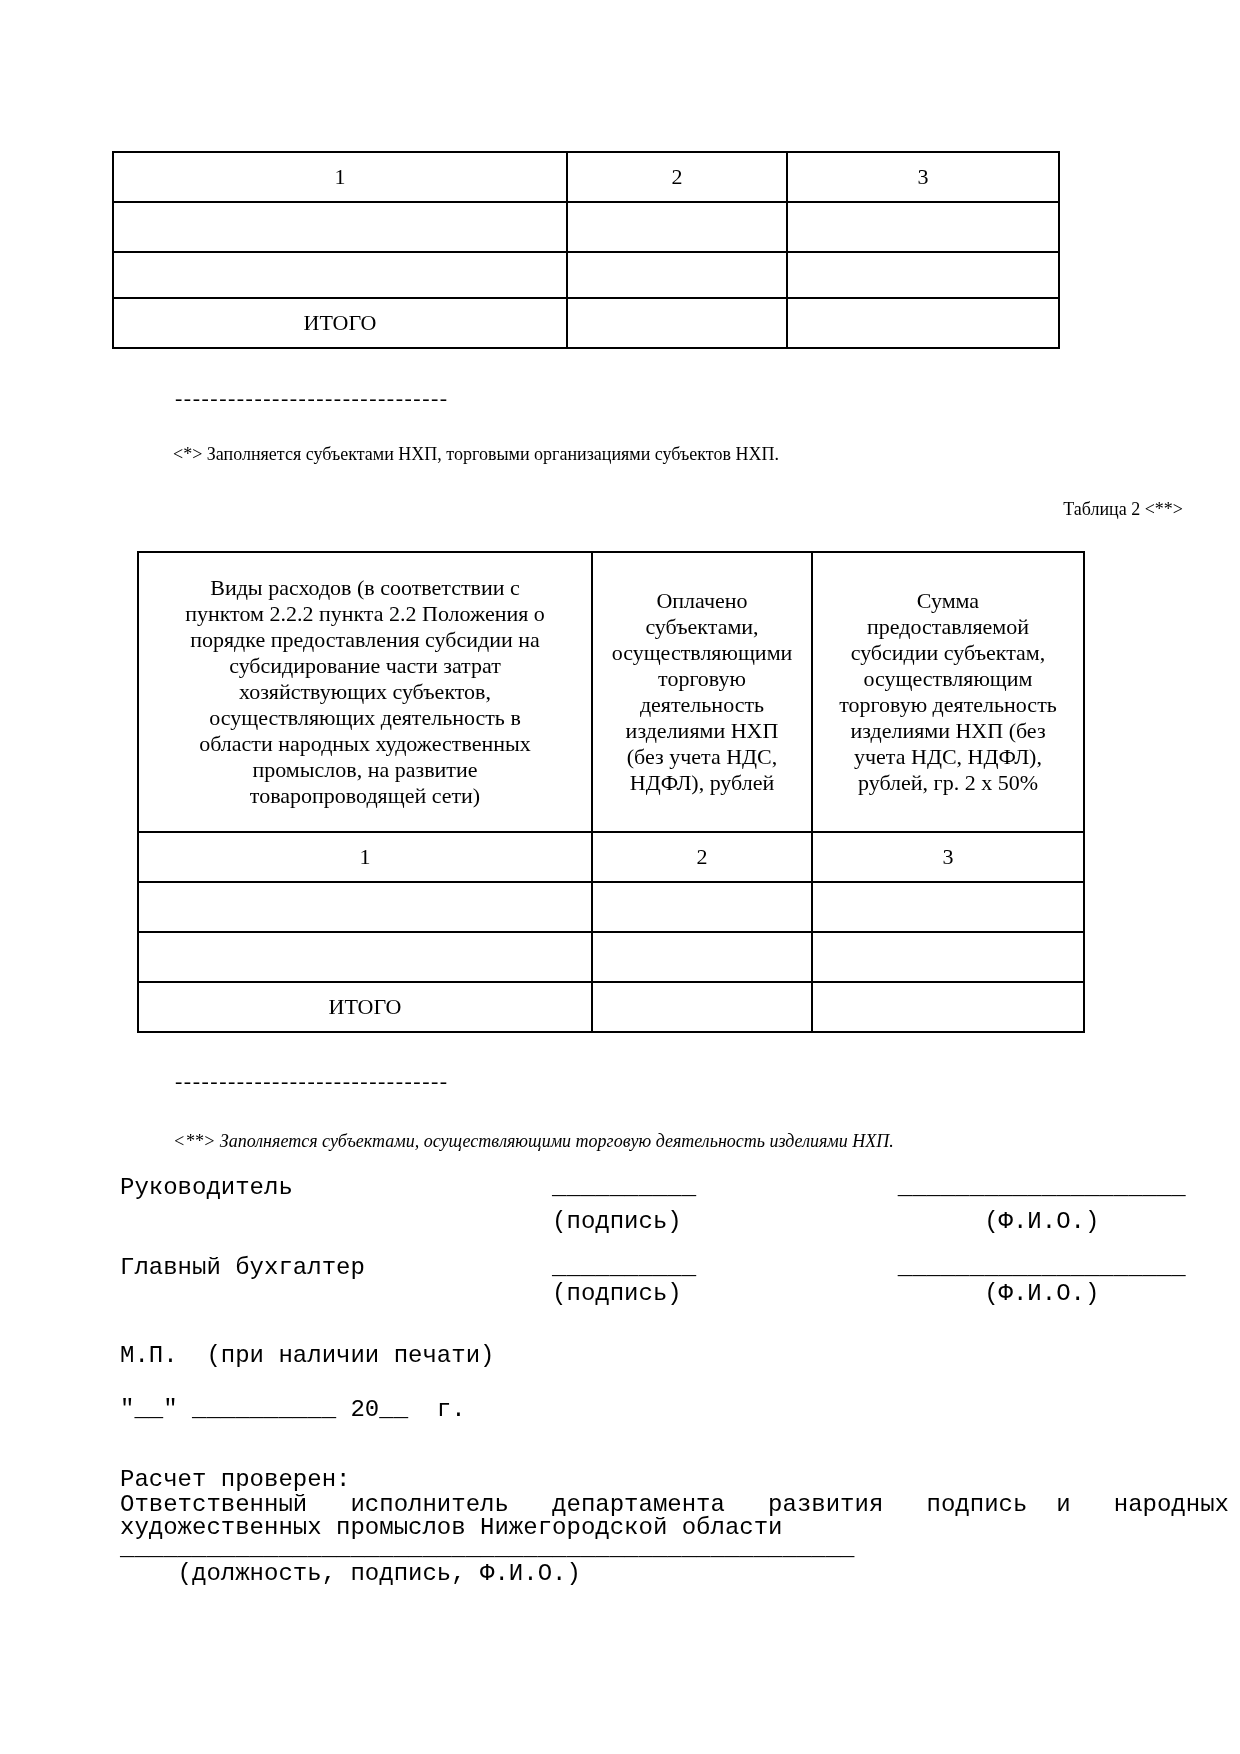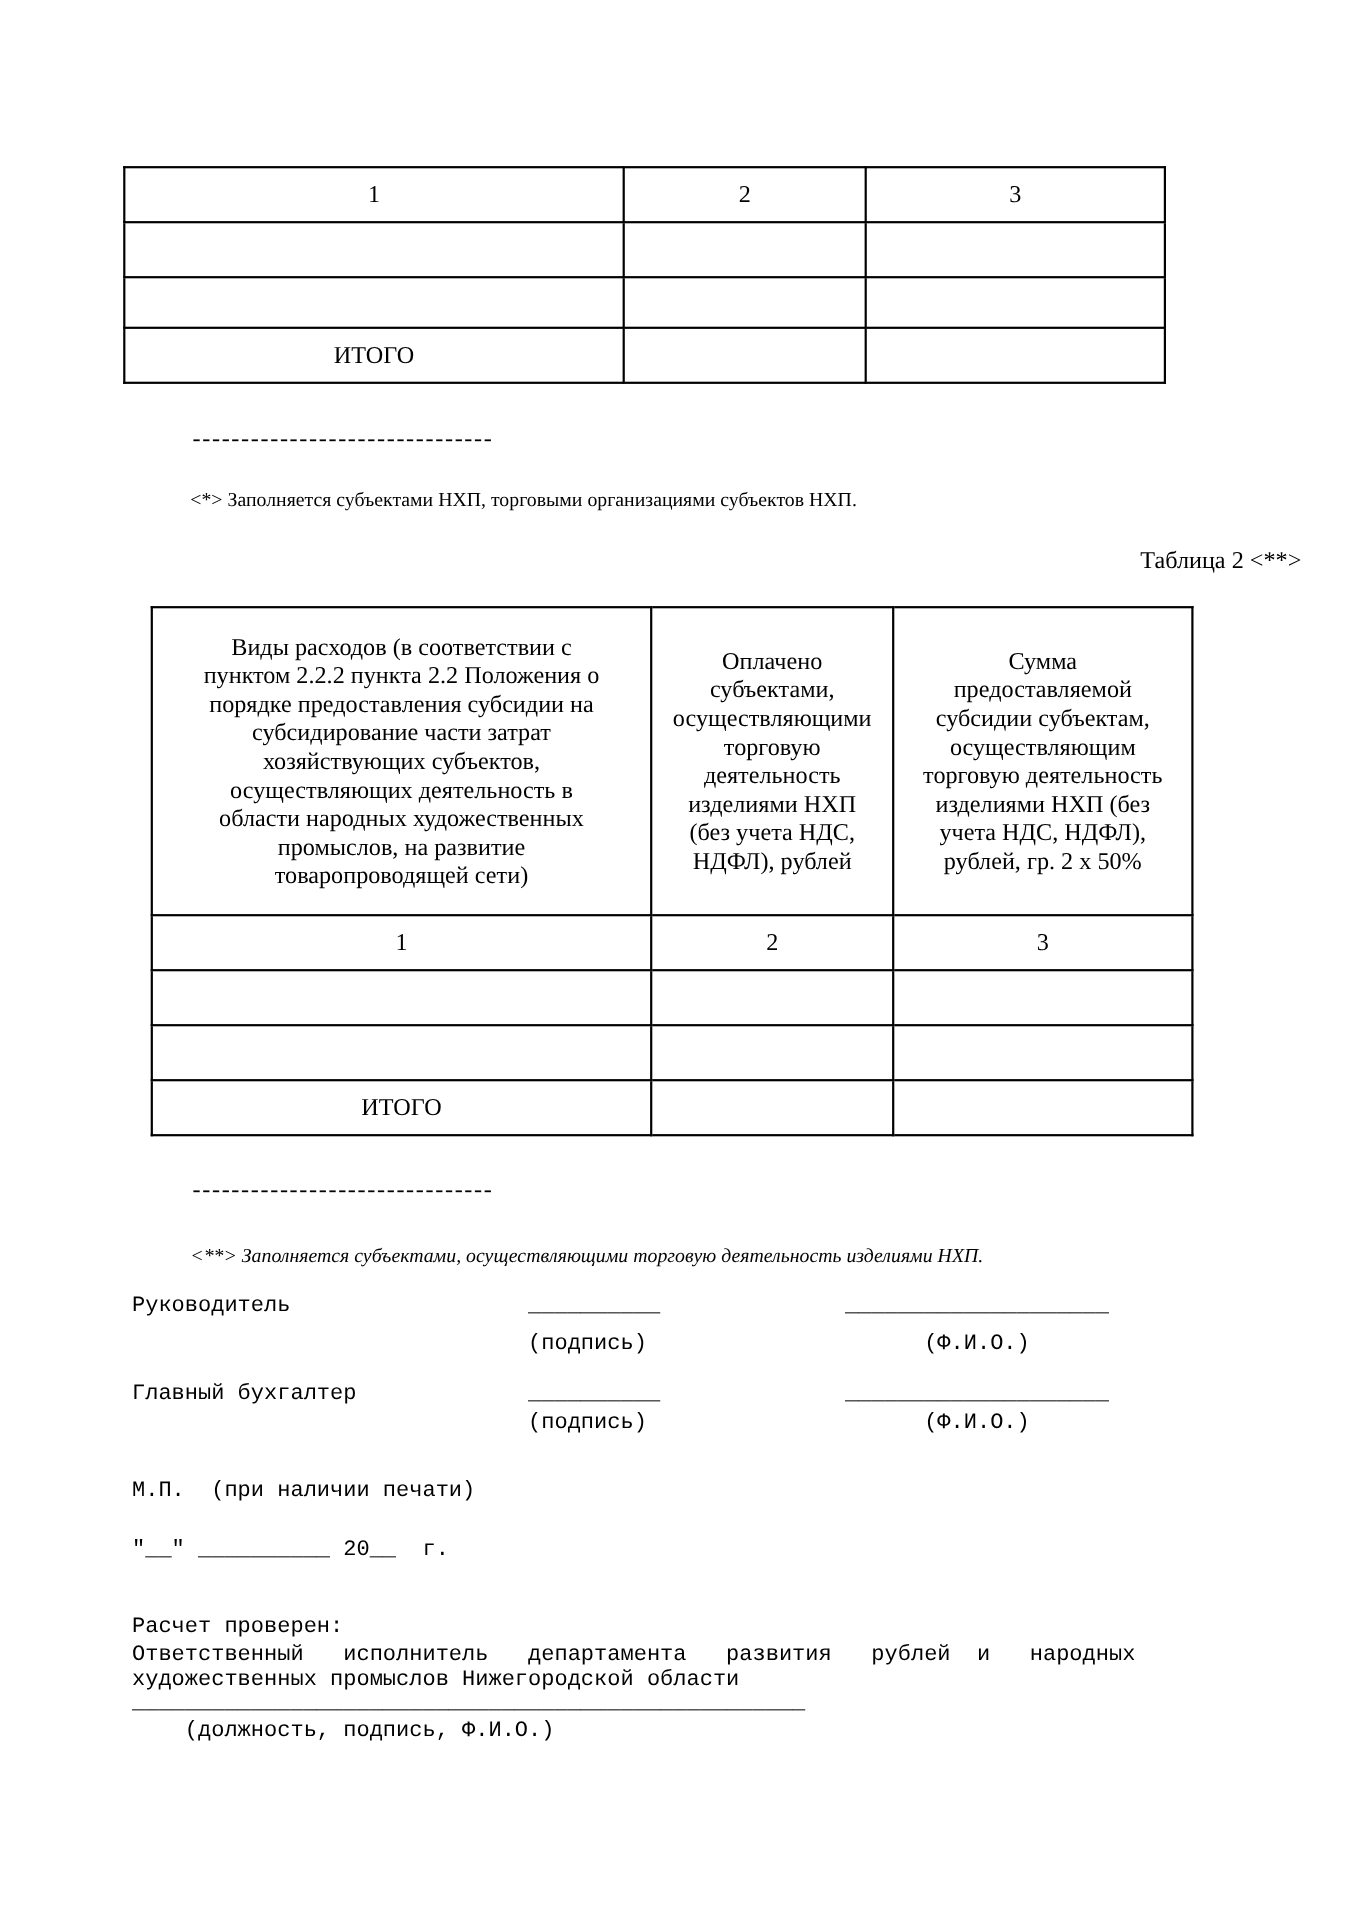--- a/index.html
+++ b/index.html
@@ -55,28 +55,28 @@
     font-size:18px;
     line-height:26px;
     white-space:pre;
   }
   #footnote1 { top:441px; }
   #footnote2 { top:1128px;font-style:italic; }
   .table-caption {
     position:absolute;
     top:496px;
     right:57px;
-    font-size:22px;
+    font-size:18px;
     line-height:26px;
   }
   .mono-line {
     position:absolute;
     left:120px;
     font-family:"Liberation Mono","DejaVu Sans Mono",monospace;
-    font-size:20px;
+    font-size:24px;
     line-height:24px;
     white-space:pre;
   }
   #sig-director          { top:1176px; }
   #sig-director-caption  { top:1210px; }
   #sig-accountant        { top:1256px; }
   #sig-accountant-caption{ top:1282px; }
   #sig-stamp             { top:1328px;margin-top:16px; }
   #sig-date              { top:1398px; }
   #check-title           { top:1468px; }
@@ -187,18 +187,18 @@
 
   <div id="footnote2" class="footnote">&lt;**&gt; Заполняется субъектами, осуществляющими торговую деятельность изделиями НХП.</div>
 
   <div id="sig-director" class="mono-line">Руководитель                  __________              ____________________</div>
   <div id="sig-director-caption" class="mono-line">                              (подпись)                     (Ф.И.О.)</div>
   <div id="sig-accountant" class="mono-line">Главный бухгалтер             __________              ____________________</div>
   <div id="sig-accountant-caption" class="mono-line">                              (подпись)                     (Ф.И.О.)</div>
   <div id="sig-stamp" class="mono-line">М.П.  (при наличии печати)</div>
   <div id="sig-date" class="mono-line">"__" __________ 20__  г.</div>
   <div id="check-title" class="mono-line">Расчет проверен:</div>
-  <div id="check-line1" class="mono-line">Ответственный   исполнитель   департамента   развития   рублей  и   народных</div>
+  <div id="check-line1" class="mono-line">Ответственный   исполнитель   департамента   развития   подпись  и   народных</div>
   <div id="check-line2" class="mono-line">художественных промыслов Нижегородской области</div>
   <div id="check-underline" class="mono-line">___________________________________________________</div>
   <div id="check-caption" class="mono-line">    (должность, подпись, Ф.И.О.)</div>
 
 </div>
 
 </body></html>

